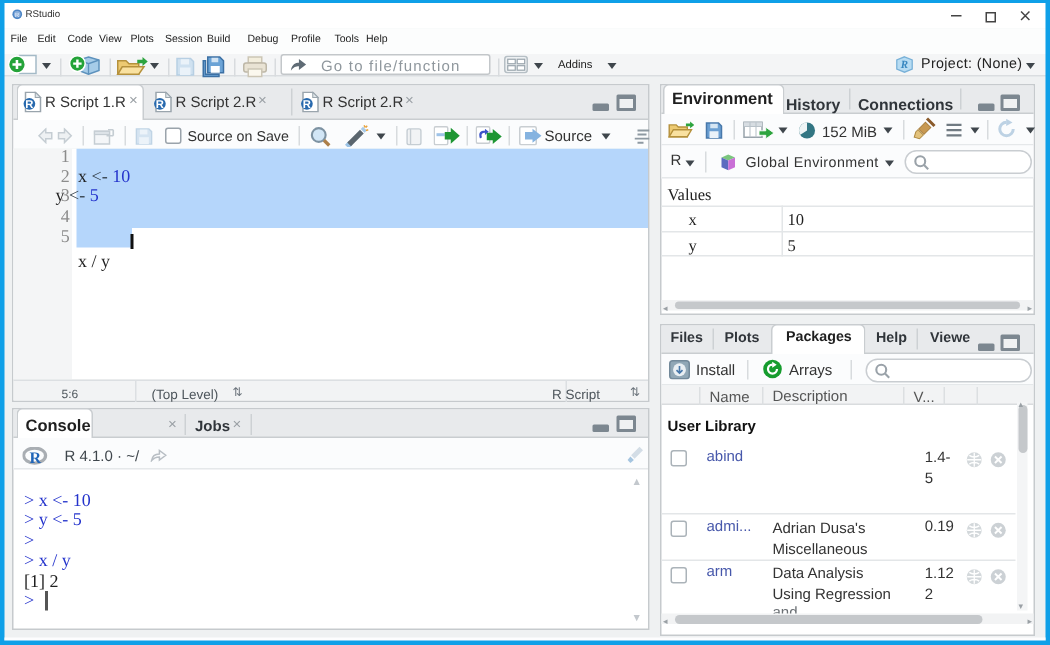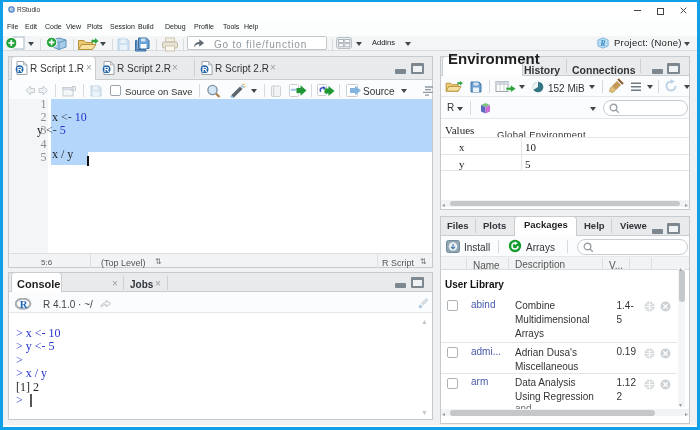--- a/index.html
+++ b/index.html
@@ -206,32 +206,32 @@
   </svg>
 
   <div class="abs" style="left:9px;top:99px;width:423px;height:154px;background:#fff;overflow:hidden;">
     <div class="abs" style="left:0;top:0;width:39px;height:154px;background:#f4f5f6;"></div>
     <div class="abs" style="left:42px;top:0.4px;width:381px;height:52.6px;background:#b5d6fb;"></div>
     <div class="abs" style="left:42px;top:53px;width:36.6px;height:13.3px;background:#b5d6fb;"></div>
     <div class="mono" style="position:absolute;left:0;top:-1px;font-size:12px;line-height:13.2px;color:#1f1f1f;width:423px;">
       <div class="abs" style="left:0;top:0;width:37.5px;text-align:right;color:#8c8c8c;">1<br>2<br>3<br>4<br>5</div>
       <div class="abs" style="left:43px;top:13.2px;">x <span style="color:#34404a">&lt;-</span> <span style="color:#2433cc">10</span></div>
       <div class="abs" style="left:28px;top:26.4px;">y <span style="color:#34404a">&lt;-</span> <span style="color:#2433cc">5</span></div>
-      <div class="abs" style="left:43px;top:50px;text-align:center;">x / y</div>
+      <div class="abs" style="left:43px;top:70px;text-align:center;">x / y</div>
     </div>
     <div class="abs" style="left:77.6px;top:56.5px;width:2px;height:10.5px;background:#101010;"></div>
   </div>
 
   <div class="abs" style="left:9px;top:253px;width:423px;height:14px;background:#f2f3f4;border-top:1px solid #dcdfe2;font-size:9px;color:#4e565c;">
     <div class="abs" style="left:0;top:0;width:82px;height:14px;border-right:1px solid #dcdfe2;"></div>
     <div class="abs" style="left:368px;top:0;width:1px;height:14px;background:#dcdfe2;"></div>
     <div class="abs" style="left:32px;top:4px;font-size:8px;">5:6</div>
     <div class="abs" style="left:92px;top:3.5px;">(Top Level)</div>
     <div class="abs" style="left:146px;top:2.5px;font-size:8px;color:#6a727a;">⇅</div>
-    <div class="abs" style="left:373px;top:3.5px;">R Script</div>
+    <div class="abs" style="left:359px;top:3.5px;">R Script</div>
     <div class="abs" style="left:411px;top:2.5px;font-size:8px;color:#6a727a;">⇅</div>
   </div>
 
   <div class="abs pane" style="left:8px;top:272px;width:425px;height:148px;"></div>
   <div class="abs tstrip" style="left:9px;top:273px;width:423px;height:19px;"></div>
   <div class="abs tabon" style="left:11px;top:272px;width:51px;height:20px;"></div>
   <div class="abs tabtx" style="left:17px;top:278px;font-size:11px;">Console</div>
   <div class="abs tabtx" style="left:67px;top:279px;font-size:10px;color:#30353a;margin-top:12px;">Terminal</div>
   <div class="abs x" style="left:112px;top:279px;">×</div>
   <div class="abs" style="left:123px;top:276px;width:1px;height:14px;background:#cdd1d4;"></div>
@@ -261,21 +261,21 @@
 &gt; x / y
 <span style="color:#1f1f1f;">[1] 2</span>
 &gt;</div>
   <div class="abs" style="left:30px;top:394px;width:1.5px;height:12.5px;background:#555;"></div>
   <div class="abs" style="left:421px;top:318px;color:#c3c8cd;font-size:7px;">▲</div>
   <div class="abs" style="left:421px;top:409px;color:#c3c8cd;font-size:7px;">▼</div>
 
   <div class="abs pane" style="left:440px;top:56px;width:250px;height:154px;"></div>
   <div class="abs tstrip" style="left:441px;top:57px;width:248px;height:19px;"></div>
   <div class="abs tabon" style="left:442px;top:56px;width:81px;height:20px;"></div>
-  <div class="abs tabtx" style="left:448px;top:50px;font-size:15px;">Environment</div>
+  <div class="abs tabtx" style="left:448px;top:60px;font-size:11px;">Environment</div>
   <div class="abs tabtx" style="left:524px;top:63.5px;font-size:10.5px;color:#30353a;">History</div>
   <div class="abs" style="left:566px;top:59px;width:1px;height:14px;background:#cdd1d4;"></div>
   <div class="abs tabtx" style="left:572px;top:63.5px;font-size:10.5px;color:#30353a;">Connections</div>
   <div class="abs" style="left:640px;top:59px;width:1px;height:14px;background:#cdd1d4;"></div>
   <div class="abs mmdash" style="left:652px;top:69px;"></div>
   <div class="abs mmbox" style="left:667px;top:63px;"></div>
 
   <div class="abs" style="left:441px;top:76px;width:248px;height:21px;background:#fbfcfd;border-bottom:1px solid #e5e8ea;"></div>
   <svg class="abs" style="left:445px;top:80px;" width="19" height="13" viewBox="0 0 20 14">
     <path d="M1 12 L1 3.5 L6 3.5 L7.5 5 L14 5 L14 12 Z" fill="#edca72" stroke="#b5913c" stroke-width="1"></path>
@@ -320,21 +320,21 @@
 
   <div class="abs" style="left:441px;top:97px;width:248px;height:22px;background:#fbfcfd;border-bottom:1px solid #e5e8ea;"></div>
   <div class="abs" style="left:447px;top:102px;font-size:10px;color:#333;">R</div>
   <div class="abs caret" style="left:457px;top:107px;"></div>
   <div class="abs sep" style="left:470px;top:101px;height:14px;"></div>
   <svg class="abs" style="left:478px;top:101px;" width="15" height="14" viewBox="0 0 15 14">
     <path d="M3 4 L7.5 2 L12 4 L7.5 6 Z" fill="#7bc67e"></path>
     <path d="M3 4 L7.5 6 L7.5 12.5 L3 10.5 Z" fill="#5c6bc0"></path>
     <path d="M12 4 L7.5 6 L7.5 12.5 L12 10.5 Z" fill="#c96fd6"></path>
   </svg>
-  <div class="abs" style="left:497px;top:103px;font-size:9.5px;letter-spacing:0.3px;color:#333;margin-top:26px;">Global Environment</div>
+  <div class="abs" style="left:497px;top:103px;font-size:9.5px;letter-spacing:0.3px;color:#333;">Global Environment</div>
   <div class="abs caret" style="left:590px;top:107px;"></div>
   <div class="abs" style="left:603px;top:100px;width:85px;height:16px;background:#fff;border:1px solid #c9cdd1;border-radius:8px;"></div>
   <svg class="abs" style="left:609px;top:103px;" width="11" height="11" viewBox="0 0 11 11">
         <circle cx="4.5" cy="4.5" r="3.3" fill="none" stroke="#9aa2a9" stroke-width="1.4"></circle>
         <path d="M7 7 L9.8 9.8" stroke="#9aa2a9" stroke-width="1.4"></path>
       </svg>
 
   <div class="mono abs" style="left:445px;top:124px;font-size:11px;color:#1f1f1f;">Values</div>
   <div class="abs" style="left:441px;top:137px;width:248px;height:17px;border-top:1px solid #e3e6e8;"></div>
   <div class="mono abs" style="left:459px;top:141px;font-size:11px;color:#1f1f1f;">x</div>
@@ -391,21 +391,20 @@
   <div class="abs" style="left:466px;top:258px;width:1px;height:12px;background:#dcdfe1;"></div>
   <div class="abs" style="left:508px;top:258px;width:1px;height:12px;background:#dcdfe1;"></div>
   <div class="abs" style="left:602px;top:258px;width:1px;height:12px;background:#dcdfe1;"></div>
   <div class="abs" style="left:629px;top:258px;width:1px;height:12px;background:#dcdfe1;"></div>
   <div class="abs" style="left:651px;top:258px;width:1px;height:12px;background:#dcdfe1;"></div>
 
   <div class="abs" style="left:445px;top:279px;font-size:10px;font-weight:bold;color:#111;">User Library</div>
 
   <div class="abs cb" style="left:447px;top:300px;"></div>
   <div class="abs" style="left:471px;top:298.6px;font-size:10px;color:#4758ab;">abind</div>
-  <div class="abs" style="left:515px;top:298.6px;font-size:10px;color:#333;width:84px;line-height:14.3px;">Combine Multidimensional Arrays</div>
   <div class="abs" style="left:616.5px;top:298.6px;font-size:10px;color:#333;line-height:14.3px;">1.4-<br>5</div>
   <svg class="abs" style="left:644px;top:301px;" width="11" height="11" viewBox="0 0 11 11">
         <circle cx="5.5" cy="5.5" r="5" fill="#d3d8db"></circle>
         <path d="M5.5 0.8 V10.2 M0.8 5.5 H10.2 M2.2 2.6 C4 4 7 4 8.8 2.6 M2.2 8.4 C4 7 7 7 8.8 8.4" stroke="#fff" stroke-width="0.9" fill="none"></path>
       </svg>
   <svg class="abs" style="left:660px;top:301px;" width="11" height="11" viewBox="0 0 11 11">
         <circle cx="5.5" cy="5.5" r="5" fill="#ccd1d5"></circle>
         <path d="M3.3 3.3 L7.7 7.7 M7.7 3.3 L3.3 7.7" stroke="#fff" stroke-width="1.3"></path>
       </svg>
   <div class="abs" style="left:441px;top:342px;width:236px;height:1px;background:#e3e6e8;"></div>

